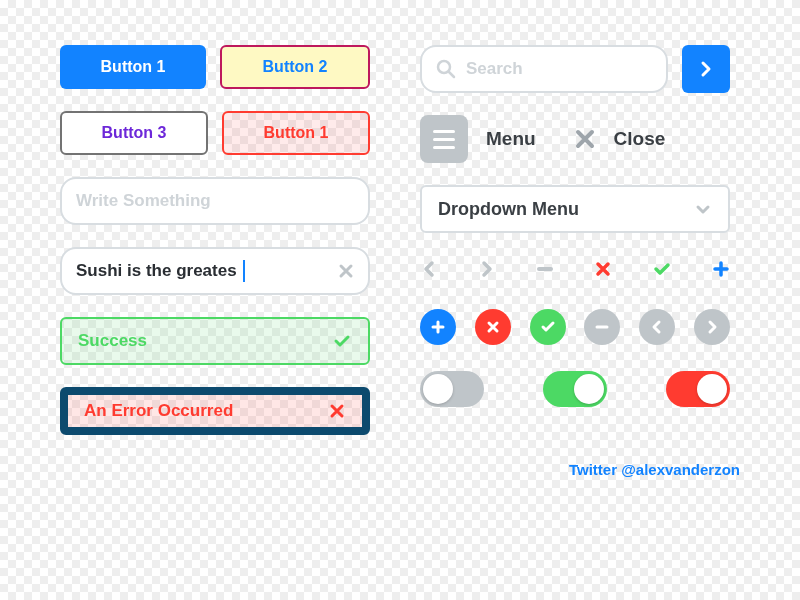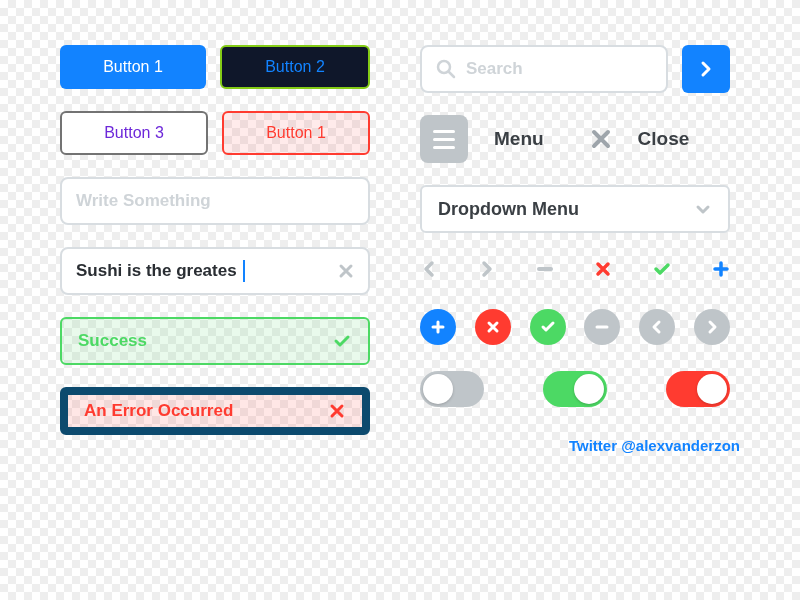--- a/index.html
+++ b/index.html
@@ -1,25 +1,25 @@
 <!DOCTYPE html>
 <html><head>
 <meta charset="utf-8">
 <style>
 *{box-sizing:border-box;margin:0;padding:0;font-family:-apple-system,BlinkMacSystemFont,"Segoe UI",Helvetica,Arial,sans-serif}
 body{width:800px;height:600px;background-image:linear-gradient(45deg,#eee 25%,transparent 25%),linear-gradient(-45deg,#eee 25%,transparent 25%),linear-gradient(45deg,transparent 75%,#eee 75%),linear-gradient(-45deg,transparent 75%,#eee 75%);background-size:16px 16px;background-position:0 0,0 8px,8px -8px,-8px 0;padding:45px 60px 20px}
 .wrap{display:flex;gap:50px}
 .col{display:flex;flex-direction:column;gap:22px;width:310px}
 .row{display:flex;gap:14px;align-items:center}
-.btn{height:44px;border-radius:6px;font-weight:400;font-size:16px;display:flex;align-items:center;justify-content:center;flex:1;cursor:pointer}
+.btn{height:44px;border-radius:6px;font-weight:700;font-size:16px;display:flex;align-items:center;justify-content:center;flex:1;cursor:pointer}
 .btn-primary{background:#1283ff;color:#fff;border:none}
-.btn-outline{background:#0f172a;color:#1283ff;border:2px solid #84cc16}
+.btn-outline{background:#fef9c3;color:#1283ff;border:2px solid #be185d}
 .btn-ghost{background:#fff;color:#6d28d9;border:2px solid #737373}
 .btn-danger{background:rgba(255,60,60,0.1);color:#ff3b30;border:2px solid #ff3b30}
-.input{height:48px;background:#fff;border:2px solid #d8dde1;border-radius:8px;padding:0 14px;font-size:17px;font-weight:600;display:flex;align-items:center;gap:10px;width:100%}
+.input{height:48px;background:#fff;border:2px solid #d8dde1;border-radius:16px;padding:0 14px;font-size:17px;font-weight:600;display:flex;align-items:center;gap:10px;width:100%}
 .input.placeholder{color:#cfd4d8}
 .caret{display:inline-block;width:2px;height:22px;background:#1283ff;margin-left:-4px}
 .clear-x{margin-left:auto;color:#bfc5c9}
 .alert{height:48px;border-radius:6px;font-weight:700;font-size:17px;display:flex;align-items:center;padding:13px 16px}
 .alert-success{background:rgba(76,217,100,0.12);border:2px solid #4cd964;color:#4cd964}
 .alert-error{background:rgba(255,59,48,0.12);border:8px solid #0c4a6e;color:#ff3b30}
 .alert .icon-r{margin-left:auto}
 .sq-btn{width:48px;height:48px;border-radius:6px;background:#1283ff;display:flex;align-items:center;justify-content:center;cursor:pointer}
 .menu-btn{width:48px;height:48px;border-radius:8px;background:#bfc5c9;display:flex;flex-direction:column;align-items:center;justify-content:center;gap:5px;cursor:pointer}
 .menu-btn span{width:22px;height:3px;background:#fff;border-radius:2px}
@@ -27,21 +27,21 @@
 .lbl-muted{color:#9ea5ab}
 .dropdown{height:48px;background:#fff;border:2px solid #d8dde1;border-radius:6px;display:flex;align-items:center;padding:12px 16px;font-weight:700;font-size:18px;color:#3a3f44;cursor:pointer}
 .icon-row{display:flex;justify-content:space-between;align-items:center;padding:4px 0}
 .circ{width:36px;height:36px;border-radius:50%;display:flex;align-items:center;justify-content:center;cursor:pointer}
 .c-blue{background:#1283ff}.c-red{background:#ff3b30}.c-green{background:#4cd964}.c-grey{background:#bfc5c9}
 .toggle{width:64px;height:36px;border-radius:18px;position:relative;cursor:pointer}
 .toggle .knob{width:30px;height:30px;border-radius:50%;background:#fff;position:absolute;top:3px;box-shadow:0 1px 3px rgba(0,0,0,0.2)}
 .t-off{background:#bfc5c9}.t-off .knob{left:3px}
 .t-green{background:#4cd964}.t-green .knob{right:3px}
 .t-red{background:#ff3b30}.t-red .knob{right:3px}
-.credit{text-align:right;font-weight:700;color:#1283ff;font-size:15px;margin-top:2px}
+.credit{text-align:right;font-weight:700;color:#1283ff;font-size:15px;margin-top:26px}
 svg{display:block}
 </style>
 </head>
 <body>
 
 <div class="wrap">
 <div class="col">
 
 <div class="row">
 <button class="btn btn-primary">Button 1</button>
@@ -101,21 +101,21 @@
 </div>
 <div class="sq-btn">
 <span>
 <svg width="18" height="18" viewBox="0 0 18 18">
               <path d="M6 3l6 6-6 6" stroke="#fff" stroke-width="3" fill="none" stroke-linecap="round" stroke-linejoin="round"></path>
             </svg>
 </span>
 </div>
 </div>
 
-<div class="row" style="gap:26px">
+<div class="row" style="gap:18px">
 <div class="menu-btn">
 <span></span>
           <span></span>
           <span></span>
 </div>
 <span class="lbl">Menu</span>
 <span style="margin-left:20px">
 <svg width="22" height="22" viewBox="0 0 22 22">
             <path d="M4 4l14 14M18 4L4 18" stroke="#9ea5ab" stroke-width="4" stroke-linecap="round"></path>
           </svg>

